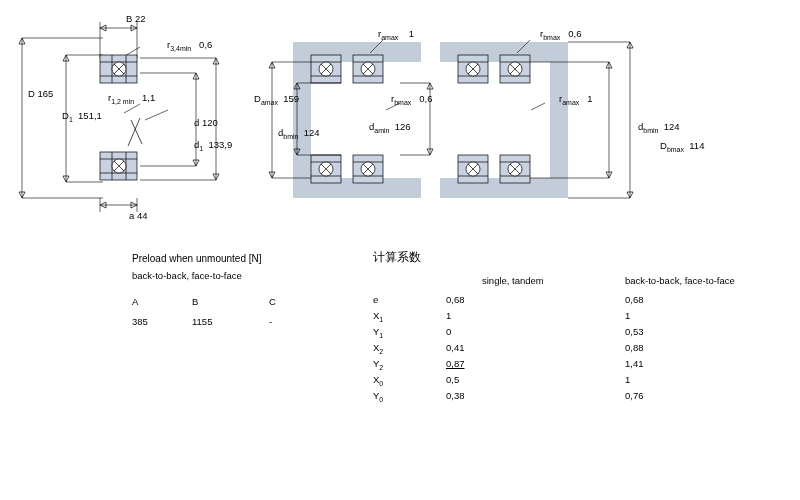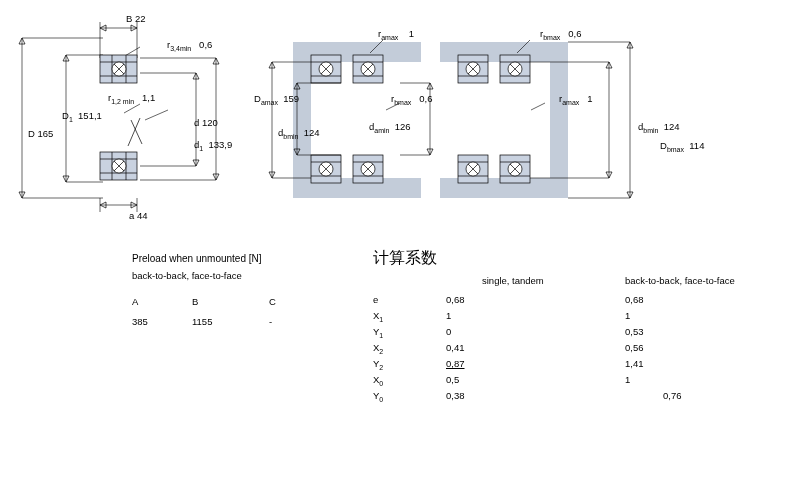--- a/index.html
+++ b/index.html
@@ -216,21 +216,21 @@
     </g>
   </svg>
 
   <div class="lbl" style="left:100px; top:13px;"><span>B 22</span></div>
 
   <div class="lbl" style="left:141px; top:39px;">
     <span>r</span><sub>3,4min</sub>
     &nbsp;&nbsp;<span>0,6</span>
   </div>
 
-  <div class="lbl" style="left:2px; top:88px;margin-top:40px;"><span>D 165</span></div>
+  <div class="lbl" style="left:2px; top:88px;"><span>D 165</span></div>
 
   <div class="lbl" style="left:82px; top:92px;">
     <span>r</span><sub>1,2 min</sub>
     &nbsp;&nbsp;<span>1,1</span>
   </div>
 
   <div class="lbl" style="left:36px; top:110px;">
     <span>D</span><sub>1</sub>
     &nbsp;<span>151,1</span>
   </div>
@@ -293,45 +293,45 @@
   <div class="lbl" style="left:106px; top:270px;"><span>back-to-back, face-to-face</span></div>
 
   <div class="lbl" style="left:106px; top:296px;"><span>A</span></div>
   <div class="lbl" style="left:166px; top:296px;"><span>B</span></div>
   <div class="lbl" style="left:243px; top:296px;"><span>C</span></div>
 
   <div class="lbl" style="left:106px; top:316px;"><span>385</span></div>
   <div class="lbl" style="left:166px; top:316px;"><span>1155</span></div>
   <div class="lbl" style="left:243px; top:316px;"><span>-</span></div>
 
-  <div class="lbl" style="left:347px; top:252px; font-size:16px;"><span>计算系数</span></div>
+  <div class="lbl" style="left:347px; top:252px; font-size:12px;"><span>计算系数</span></div>
   <div class="lbl" style="left:420px; top:275px;margin-left:36px;"><span>single, tandem</span></div>
   <div class="lbl" style="left:599px; top:275px;"><span>back-to-back, face-to-face</span></div>
 
   <div class="lbl" style="left:347px; top:294px;"><span>e</span><sub></sub></div>
   <div class="lbl" style="left:420px; top:294px;"><span>0,68</span></div>
   <div class="lbl" style="left:599px; top:294px;"><span>0,68</span></div>
 
   <div class="lbl" style="left:347px; top:310px;"><span>X</span><sub>1</sub></div>
   <div class="lbl" style="left:420px; top:310px;"><span>1</span></div>
   <div class="lbl" style="left:599px; top:310px;"><span>1</span></div>
 
   <div class="lbl" style="left:347px; top:326px;"><span>Y</span><sub>1</sub></div>
   <div class="lbl" style="left:420px; top:326px;"><span>0</span></div>
   <div class="lbl" style="left:599px; top:326px;"><span>0,53</span></div>
 
   <div class="lbl" style="left:347px; top:342px;"><span>X</span><sub>2</sub></div>
   <div class="lbl" style="left:420px; top:342px;"><span>0,41</span></div>
-  <div class="lbl" style="left:599px; top:342px;"><span>0,56</span></div>
+  <div class="lbl" style="left:599px; top:342px;"><span>0,88</span></div>
 
   <div class="lbl" style="left:347px; top:358px;"><span>Y</span><sub>2</sub></div>
   <div class="lbl" style="left:420px; top:358px;text-decoration:underline;"><span>0,87</span></div>
   <div class="lbl" style="left:599px; top:358px;"><span>1,41</span></div>
 
   <div class="lbl" style="left:347px; top:374px;"><span>X</span><sub>0</sub></div>
   <div class="lbl" style="left:420px; top:374px;text-align:right;"><span>0,5</span></div>
   <div class="lbl" style="left:599px; top:374px;"><span>1</span></div>
 
   <div class="lbl" style="left:347px; top:390px;"><span>Y</span><sub>0</sub></div>
   <div class="lbl" style="left:420px; top:390px;"><span>0,38</span></div>
-  <div class="lbl" style="left:599px; top:390px;margin-left:38px;"><span>0,76</span></div>
+  <div class="lbl" style="left:599px; top:390px;"><span>0,76</span></div>
 
 </div>
 
 </body></html>

